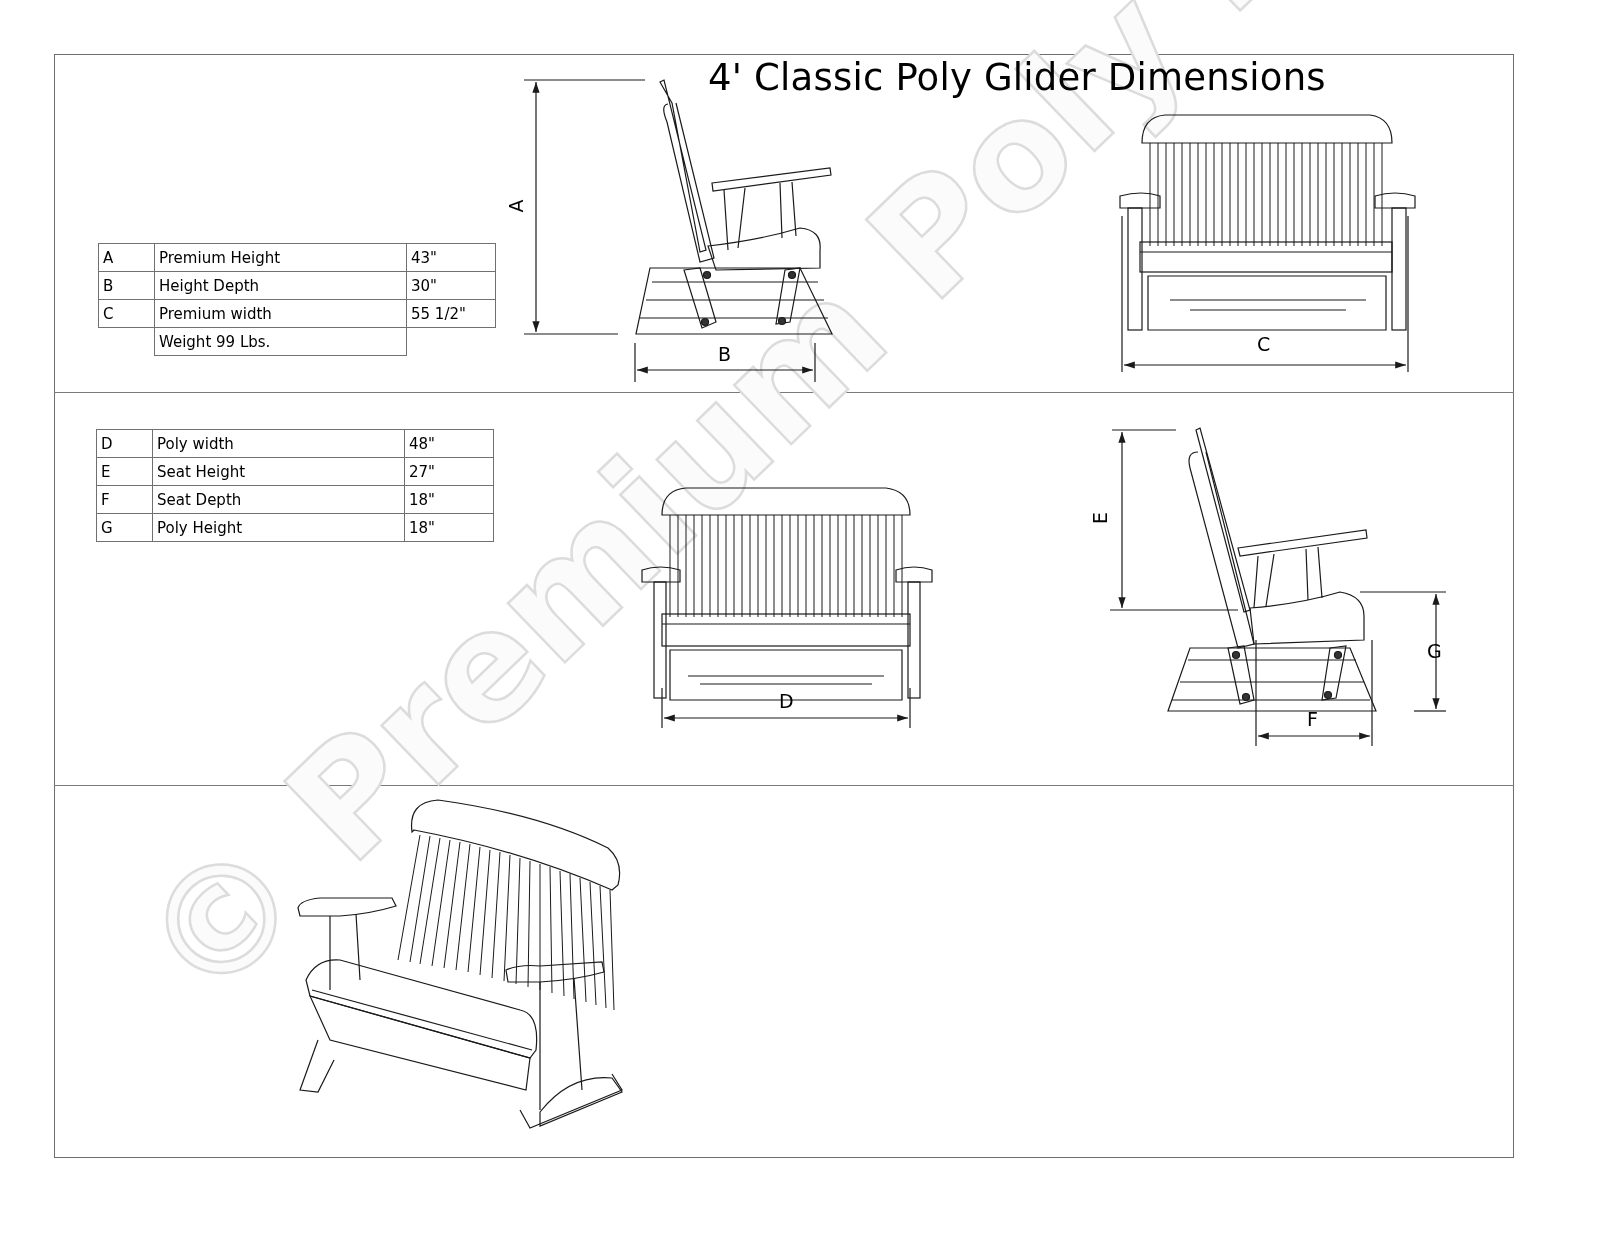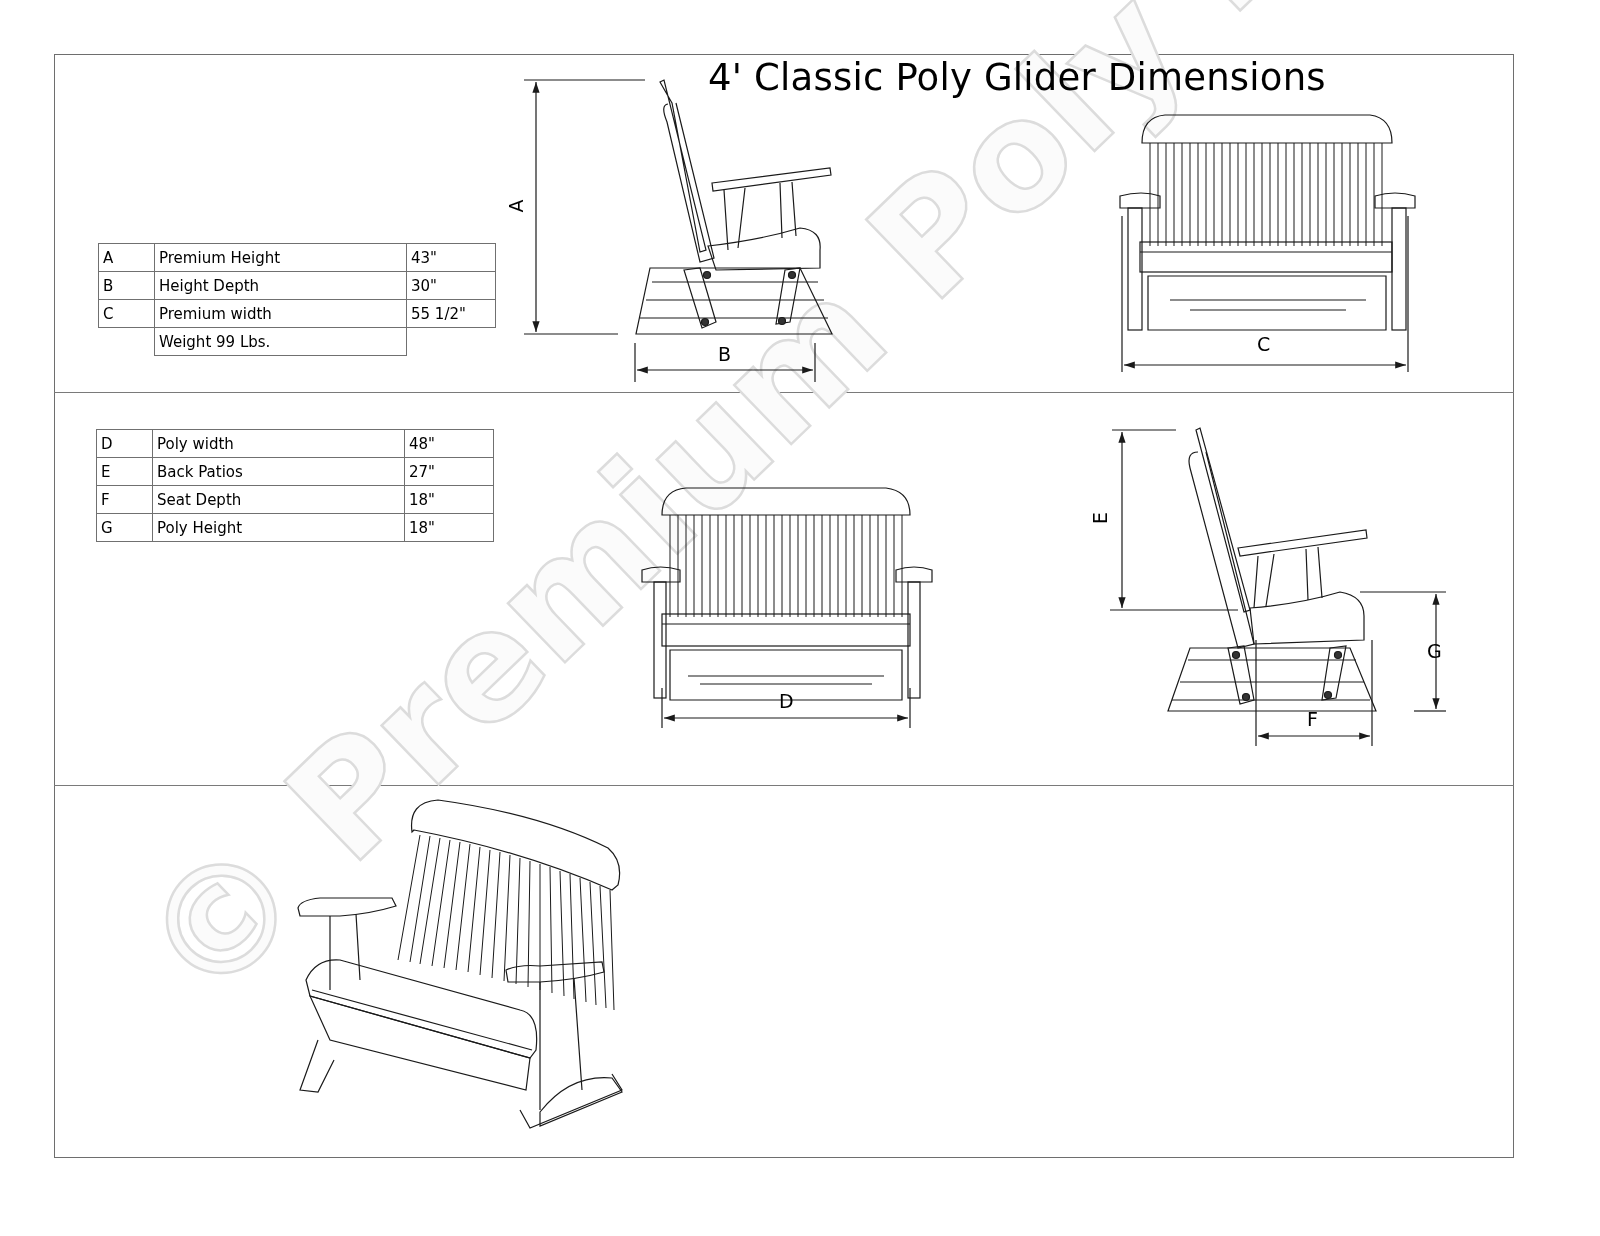--- a/index.html
+++ b/index.html
@@ -59,21 +59,21 @@
 
 <table class="spec" style="left:96px; top:429px;">
   <tbody>
       <tr>
     <td class="k">D</td>
     <td class="l">Poly width</td>
     <td class="v">48"</td>
   </tr>
   <tr>
     <td class="k">E</td>
-    <td class="l">Back Patios</td>
+    <td class="l">Seat Height</td>
     <td class="v">27"</td>
   </tr>
   <tr>
     <td class="k">F</td>
     <td class="l">Seat Depth</td>
     <td class="v">18"</td>
   </tr>
   <tr>
     <td class="k">G</td>
     <td class="l">Poly Height</td>

